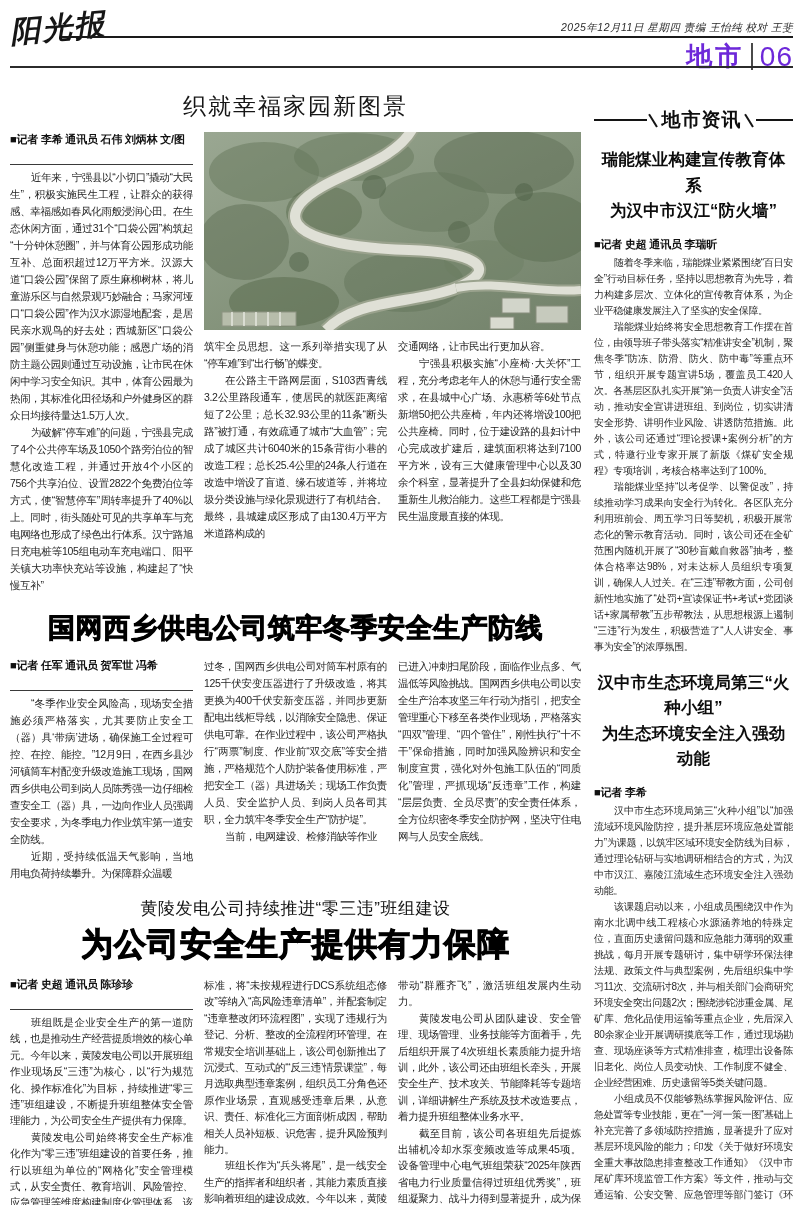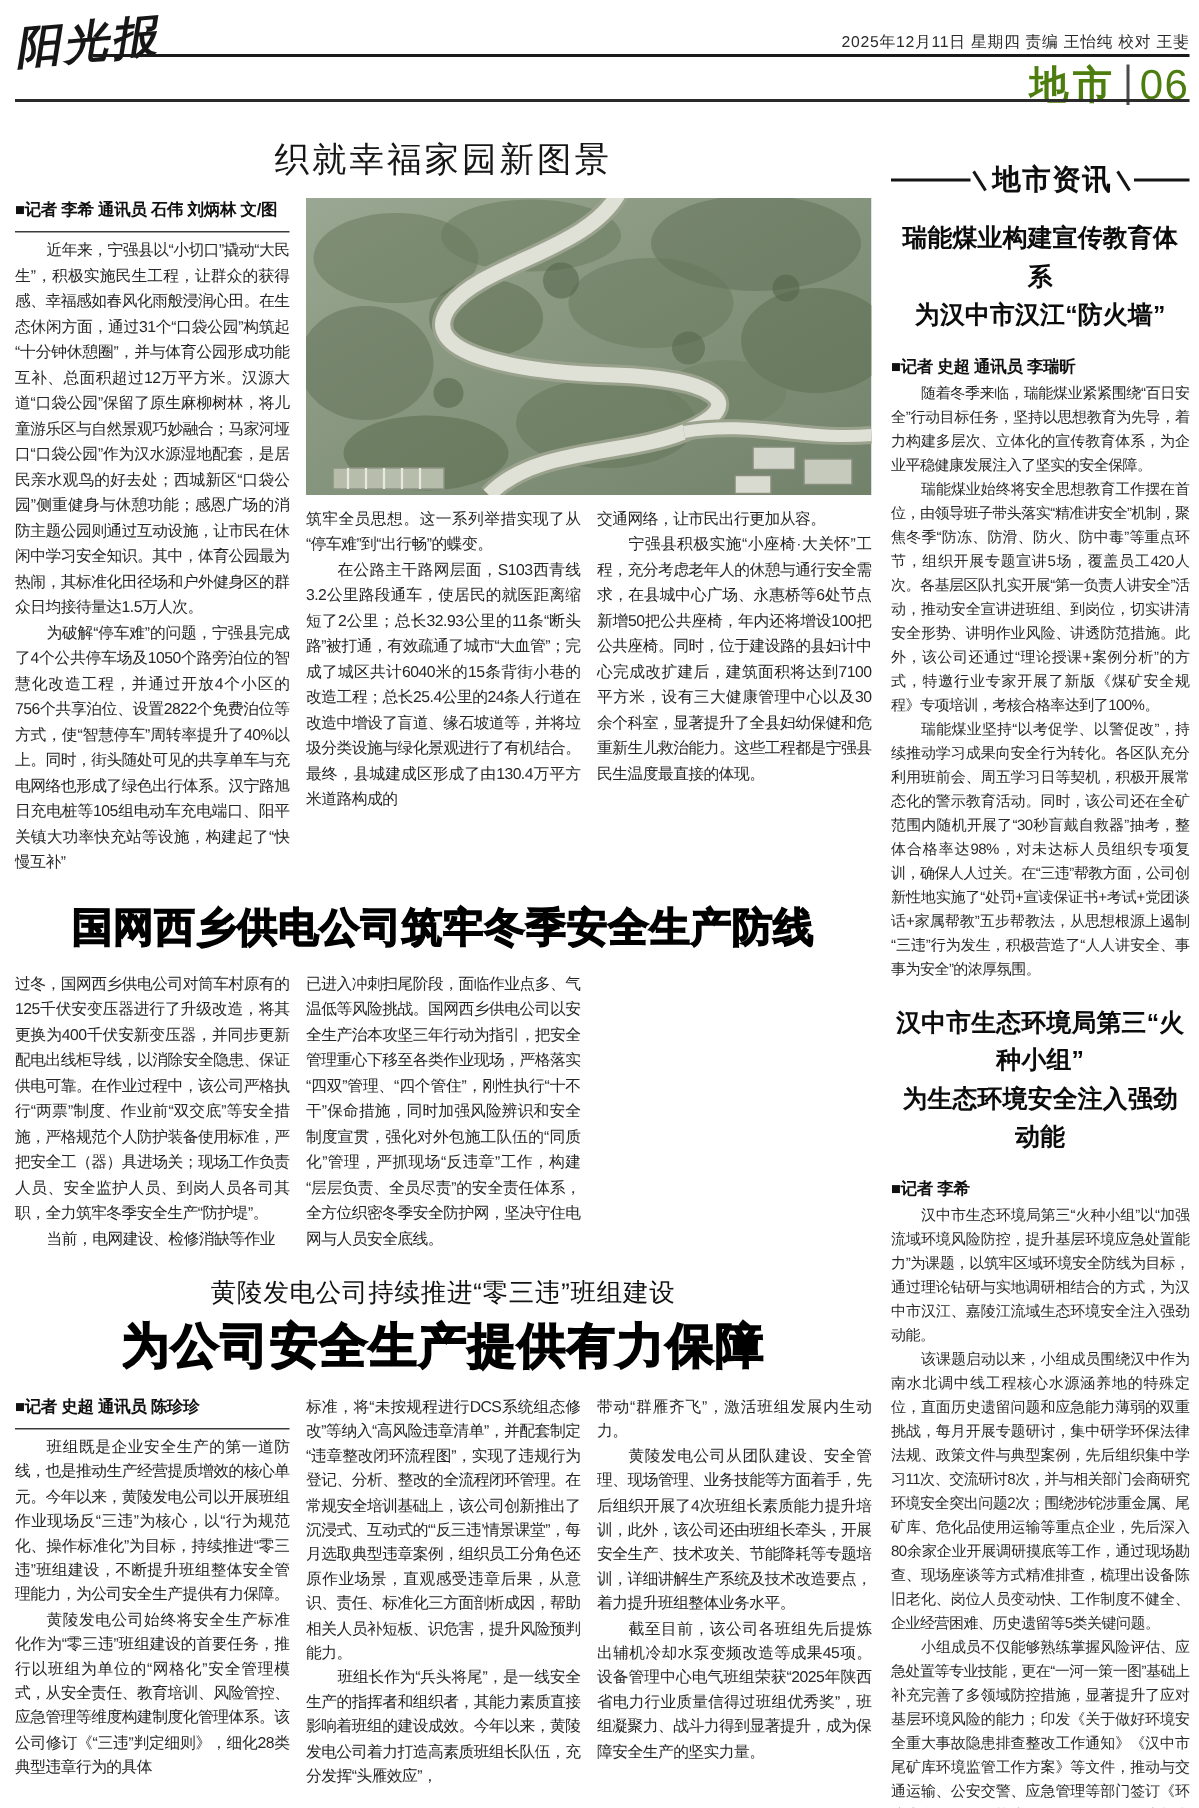--- a/index.html
+++ b/index.html
@@ -12,36 +12,36 @@
 
   
   .masthead{position:relative;height:68px;}
   .logo{
     position:absolute;left:0;top:8px;
     font-family:"DejaVu Serif","Liberation Serif",serif;
     font-style:italic;font-weight:bold;font-size:30px;color:#161616;
     transform:rotate(-5deg);letter-spacing:2px;
   }
   .head-rule1{position:absolute;left:52px;right:0;top:36px;height:2px;background:#1a1a1a;}
-  .dateline{position:absolute;right:0;top:21px;font-size:10.5px;color:#2a2a2a;letter-spacing:0.5px;}
-  .section-block{position:absolute;right:0;top:39px;display:flex;align-items:center;gap:7px;color:#4d7c0f;}
+  .dateline{position:absolute;right:0;top:21px;font-size:10.5px;color:#2a2a2a;letter-spacing:0.5px;font-style:italic;}
+  .section-block{position:absolute;right:0;top:39px;display:flex;align-items:center;gap:7px;color:#6d28d9;}
   .section-name{font-size:26px;font-weight:600;letter-spacing:3px;}
   .section-bar{width:1.5px;height:27px;background:#4a4a4a;}
   .page-no{font-size:28px;font-weight:500;letter-spacing:1px;}
   .head-rule2{position:absolute;left:0;right:0;top:66px;height:1.8px;background:#2b2b2b;}
 
   
   .main{display:flex;gap:13px;margin-top:3px;}
   .left-region{width:571px;flex:none;}
   .sidebar{flex:1;min-width:0;}
 
   
   .byline{
     font-size:11px;font-weight:bold;color:#111;
-    border-bottom:1.2px solid #3a3a3a;padding-bottom:7px;margin-bottom:4px;
+    border-bottom:1.2px solid #3a3a3a;padding-bottom:17px;margin-bottom:4px;
     letter-spacing:-0.2px;white-space:nowrap;overflow:hidden;
   }
   .col p{
     margin:0;font-size:10.5px;line-height:17px;letter-spacing:-0.35px;
     text-align:justify;color:#262626;text-indent:21px;
   }
   .col p.cont{text-indent:0;}
 
   
   .a1-headline{
@@ -165,20 +165,25 @@
               </div>
             </div>
           </div>
         </div>
       </article>
 
       <article class="a2">
         <h1 class="a2-headline">国网西乡供电公司筑牢冬季安全生产防线</h1>
         <div class="cols3">
           <div class="col">
+            <div class="byline">■记者 任军 通讯员 贺军世 冯希</div>
+            <p>“冬季作业安全风险高，现场安全措施必须严格落实，尤其要防止安全工（器）具‘带病’进场，确保施工全过程可控、在控、能控。”12月9日，在西乡县沙河镇筒车村配变升级改造施工现场，国网西乡供电公司到岗人员陈秀强一边仔细检查安全工（器）具，一边向作业人员强调安全要求，为冬季电力作业筑牢第一道安全防线。</p>
+            <p>近期，受持续低温天气影响，当地用电负荷持续攀升。为保障群众温暖</p>
+          </div>
+          <div class="col">
             <p class="cont">过冬，国网西乡供电公司对筒车村原有的125千伏安变压器进行了升级改造，将其更换为400千伏安新变压器，并同步更新配电出线柜导线，以消除安全隐患、保证供电可靠。在作业过程中，该公司严格执行“两票”制度、作业前“双交底”等安全措施，严格规范个人防护装备使用标准，严把安全工（器）具进场关；现场工作负责人员、安全监护人员、到岗人员各司其职，全力筑牢冬季安全生产“防护堤”。</p>
             <p>当前，电网建设、检修消缺等作业</p>
           </div>
           <div class="col">
             <p class="cont">已进入冲刺扫尾阶段，面临作业点多、气温低等风险挑战。国网西乡供电公司以安全生产治本攻坚三年行动为指引，把安全管理重心下移至各类作业现场，严格落实“四双”管理、“四个管住”，刚性执行“十不干”保命措施，同时加强风险辨识和安全制度宣贯，强化对外包施工队伍的“同质化”管理，严抓现场“反违章”工作，构建“层层负责、全员尽责”的安全责任体系，全方位织密冬季安全防护网，坚决守住电网与人员安全底线。</p>
           </div>
         </div>
       </article>
 
       <article class="a3">

